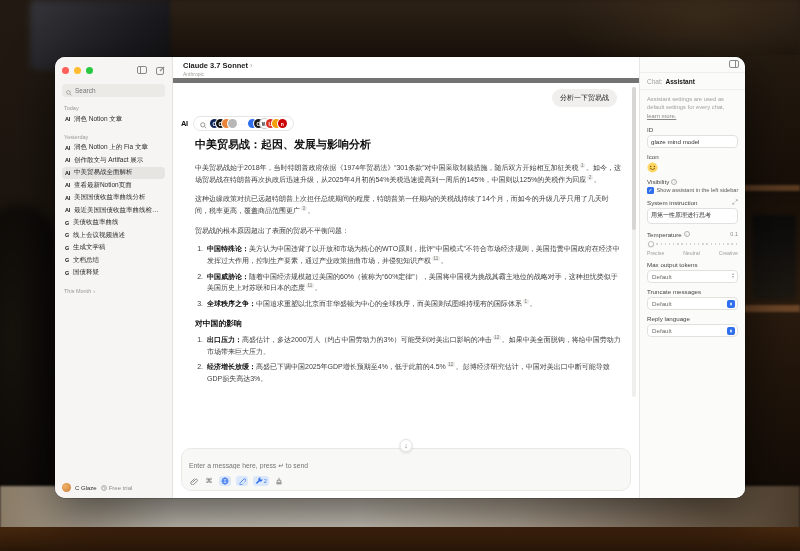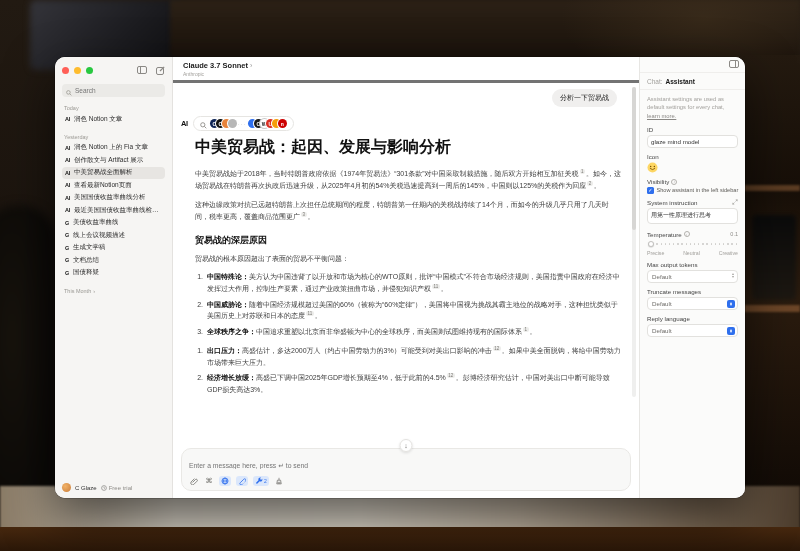--- a/index.html
+++ b/index.html
@@ -39,40 +39,40 @@
   .chat-item.sel { background:#e7e5e2; }
   .chat-item .mk { font-weight:800; font-size:5.5px; color:#141414; letter-spacing:-.3px; flex:none; }
   .chat-item .lb { overflow:hidden; text-overflow:ellipsis; }
   .month-row { font-size:5.5px; color:#9a9893; margin:9px 2px; display:flex; gap:2px; align-items:center; }
   .sb-footer { margin-top:auto; display:flex; align-items:center; gap:4px; font-size:6px; color:#333; }
   .avatar { width:9px; height:9px; border-radius:50%; background:radial-gradient(circle at 35% 35%,#f2b266,#c97c3a); flex:none; }
   .plan { color:#8f8d89; display:flex; align-items:center; gap:2px; }
 
   
   .main { flex:1; display:flex; flex-direction:column; background:#fff; position:relative; min-width:0; }
-  .chat-header { height:26px; border-bottom:3px solid #737373; padding:4px 10px 0; }
+  .chat-header { height:26px; border-bottom:5px solid #737373; padding:4px 10px 0; }
   .model-name { font-size:7.5px; font-weight:700; color:#1a1a1a; display:flex; align-items:center; gap:2px; }
   .model-name .chev { color:#9a9a9a; font-weight:400; font-size:7px; }
   .provider { font-size:5px; color:#a3a19d; margin-top:1px; }
   .chat-scroll { flex:1; position:relative; padding:6px 16px 4px 8px; overflow:hidden; }
   .scrollbar { position:absolute; right:3px; top:4px; bottom:44px; width:4px; background:#efefee; border-radius:2px; }
   .scroll-thumb { position:absolute; top:0; left:0; width:4px; height:46%; background:#d7d6d4; border-radius:2px; }
 
   .user-row { display:flex; justify-content:flex-end; margin-bottom:9px; padding-right:6px; }
   .user-bubble { background:#f0efee; border-radius:10px; padding:4px 8px; font-size:7px; color:#1d1d1d; }
 
   .ai-row { display:flex; gap:5px; align-items:center; margin-bottom:6px; }
   .ai-mark { font-weight:800; font-size:7.5px; letter-spacing:-.4px; color:#111; flex:none; }
   .src-chip { display:flex; align-items:center; gap:3px; border:1px solid #e6e5e2; background:#fff; border-radius:9px; height:15px; padding:0 6px; }
   .fav { width:9px; height:9px; border-radius:50%; margin-left:-3px; display:flex; align-items:center; justify-content:center; font-size:5px; font-weight:700; box-shadow:0 0 0 1px #fff; }
   .fav:first-of-type{ margin-left:0; }
   .fav-dots { font-size:6px; color:#b5b3af; letter-spacing:1px; margin:0 1px; }
 
   .content { padding-left:14px; padding-right:2px; }
-  .content h1 { font-size:16px; color:#111; margin:4px 0 10px; }
+  .content h1 { font-size:11px; color:#111; margin:4px 0 10px; }
   .content h2 { font-size:9px; color:#111; margin:10px 0 6px; }
   .content h3 { font-size:7.8px; color:#111; margin:8px 0 5px; }
   .content p { font-size:7px; color:#3c3c3c; line-height:1.7; margin-bottom:7px; }
   .content strong { color:#111; }
   sup.cite { font-size:4.5px; background:#ececea; color:#7c7a76; border-radius:2px; padding:0 1.5px; margin:0 1px; vertical-align:super; cursor:pointer; }
   .olist { margin:2px 0 7px; }
   .olist .li { display:flex; gap:4px; font-size:7px; color:#3c3c3c; line-height:1.7; margin-bottom:3px; }
   .olist .num { flex:none; width:8px; text-align:right; color:#3c3c3c; }
 
   .scroll-down { position:absolute; left:50%; transform:translateX(-50%); bottom:46px; width:13px; height:13px; border-radius:50%;
@@ -263,36 +263,36 @@
               <span class="fav" style="background: rgb(217, 48, 37); color: rgb(255, 255, 255);">U</span>
               <span class="fav" style="background: rgb(245, 158, 11); color: rgb(255, 255, 255);"></span>
               <span class="fav" style="background: rgb(204, 0, 0); color: rgb(255, 255, 255);">n</span>
             </span>
         </span>
       </div>
       <div class="content" id="content">
           <h1>中美贸易战：起因、发展与影响分析</h1>
           <p>中美贸易战始于2018年，当时特朗普政府依据《1974年贸易法》“301条款”对中国采取制裁措施，随后双方开始相互加征关税<sup class="cite">1</sup>。如今，这场贸易战在特朗普再次执政后迅速升级，从2025年4月初的54%关税迅速提高到一周后的145%，中国则以125%的关税作为回应<sup class="cite">2</sup>。</p>
           <p>这种边缘政策对抗已远超特朗普上次担任总统期间的程度，特朗普第一任期内的关税战持续了14个月，而如今的升级几乎只用了几天时间，税率更高，覆盖商品范围更广<sup class="cite">3</sup>。</p>
-          <h2>贸易战的深层原因</h2>
           <p>贸易战的根本原因超出了表面的贸易不平衡问题：</p>
           <div class="olist">
             <div class="li">
               <span class="num">1.</span>
               <span><strong>中国特殊论：</strong>美方认为中国违背了以开放和市场为核心的WTO原则，批评“中国模式”不符合市场经济规则，美国指责中国政府在经济中发挥过大作用，控制生产要素，通过产业政策扭曲市场，并侵犯知识产权<sup class="cite">11</sup>。</span>
             </div>
             <div class="li">
               <span class="num">2.</span>
               <span><strong>中国威胁论：</strong>随着中国经济规模超过美国的60%（被称为“60%定律”），美国将中国视为挑战其霸主地位的战略对手，这种担忧类似于美国历史上对苏联和日本的态度<sup class="cite">11</sup>。</span>
             </div>
             <div class="li">
               <span class="num">3.</span>
               <span><strong>全球秩序之争：</strong>中国追求重塑以北京而非华盛顿为中心的全球秩序，而美国则试图维持现有的国际体系<sup class="cite">1</sup>。</span>
             </div>
           </div>
+          <h3>对中国的影响</h3>
           <div class="olist">
             <div class="li">
               <span class="num">1.</span>
               <span><strong>出口压力：</strong>高盛估计，多达2000万人（约占中国劳动力的3%）可能受到对美出口影响的冲击<sup class="cite">12</sup>。如果中美全面脱钩，将给中国劳动力市场带来巨大压力。</span>
             </div>
             <div class="li">
               <span class="num">2.</span>
               <span><strong>经济增长放缓：</strong>高盛已下调中国2025年GDP增长预期至4%，低于此前的4.5%<sup class="cite">12</sup>。彭博经济研究估计，中国对美出口中断可能导致GDP损失高达3%。</span>
             </div>
           </div>

